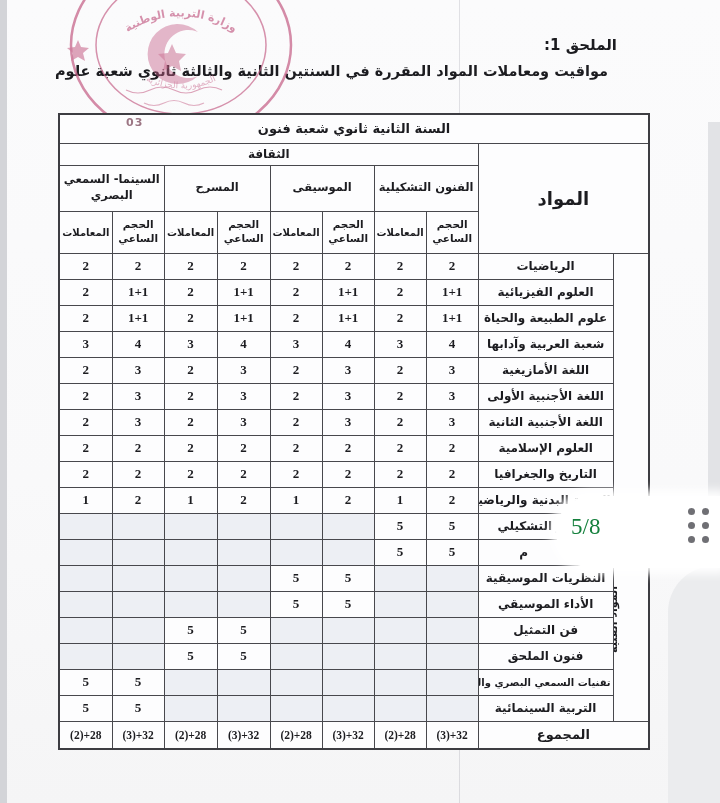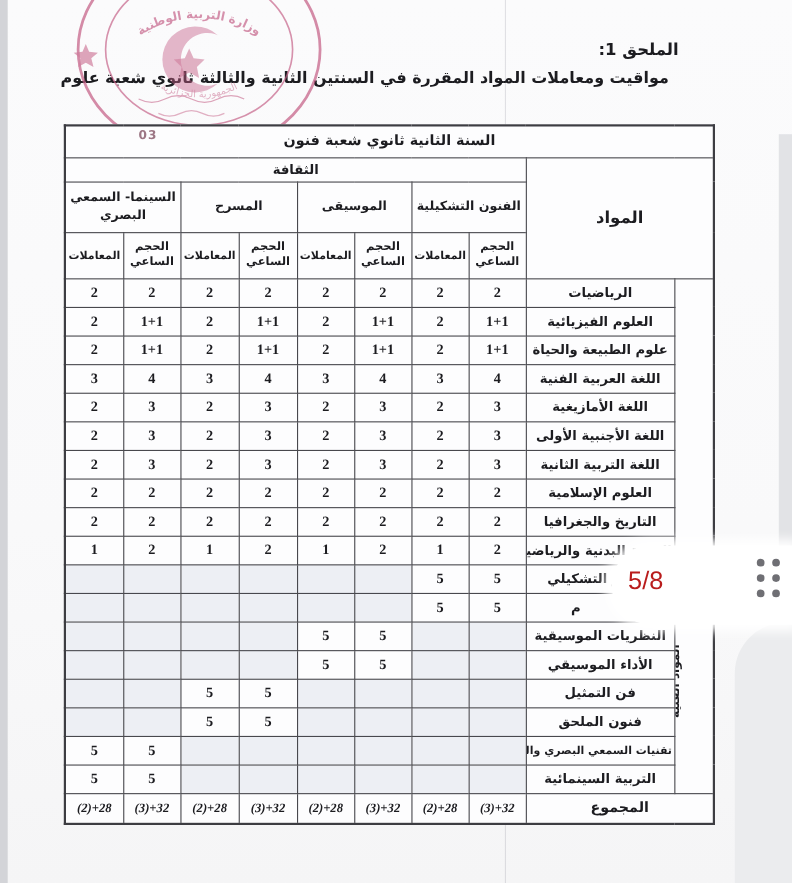--- a/index.html
+++ b/index.html
@@ -26,44 +26,44 @@
     border-collapse:collapse; table-layout:fixed;
     background:#fdfdfe; border:2px solid #3d3d42;
     font-family:"DejaVu Sans", sans-serif;
   }
   table.sheet td { border:1px solid #48484d; padding:0 2px; text-align:center; vertical-align:middle; overflow:hidden; }
   .t-banner-row { height:29px; }
   .t-banner { font-size:13px; font-weight:bold; position:relative; }
   .stamp-no { position:absolute; left:66px; top:1px; font-size:11px; color:#9c7684; font-weight:bold; letter-spacing:1px; }
   .t-options-row { height:22px; }
   .t-options { font-size:12px; font-weight:bold; }
-  .t-subjects { font-size:15px; font-weight:bold; }
+  .t-subjects { font-size:18px; font-weight:bold; }
   .t-names-row { height:46px; }
   .t-name { font-size:11.5px; font-weight:bold; line-height:1.35; padding:0 4px; }
   .t-sub-row { height:42px; }
   .t-sub { font-size:10.5px; font-weight:bold; line-height:1.3; }
   .t-sub.coef { white-space:nowrap; font-size:10px; }
   tbody tr { height:26px; }
   td.label { text-align:right; padding-right:6px; font-size:12px; font-weight:bold; white-space:nowrap; }
   td.label.small { font-size:10px; }
   td.label.occluded { padding-right:46px; }
   td.val { direction:ltr; unicode-bidi:isolate; font-family:"Liberation Serif", serif; font-size:13px; font-weight:bold; }
   td.val.empty { background:#edeff4; }
   td.side { width:36px; background:#fdfdfe; }
   td.side span { display:inline-block; transform:rotate(-90deg); white-space:nowrap; font-size:11px; font-weight:bold; }
   .t-total-row { height:28px; }
   .t-total-row td { font-weight:bold; }
   .t-total-label { font-size:13px; font-weight:bold; }
-  .t-total-row td.val { font-size:11.5px;font-style:italic; }
+  .t-total-row td.val { font-size:11.5px; }
 
   
   .page-bubble { position:absolute; left:556px; top:496px; width:164px; height:72px;
     background:#fff; border-radius:36px 0 0 36px; box-shadow:0 0 10px 6px rgba(255,255,255,.95); }
-  .page-indicator { position:absolute; left:571px; top:514px; font-family:Liberation Sans, sans-serif;
-    font-size:23px; color:#b91c1c; direction:ltr; }
+  .page-indicator { position:absolute; left:571px; top:514px; font-family:Liberation Serif, serif;
+    font-size:23px; color:#15803d; direction:ltr; }
   .drag-handle { position:absolute; left:688px; top:508px; display:grid;
     grid-template-columns:7px 7px; grid-auto-rows:7px; gap:7px; cursor:grab; }
   .drag-handle i { width:7px; height:7px; border-radius:50%; background:#6f6f74; }
 </style>
 </head>
 <body>
 
 <div class="screen">
   <div class="paper"></div>
   <div class="crease"></div>
@@ -164,21 +164,21 @@
           <td class="val">1+1</td>
           <td class="val">2</td>
           <td class="val">1+1</td>
           <td class="val">2</td>
           <td class="val">1+1</td>
           <td class="val">2</td>
           <td class="val">1+1</td>
           <td class="val">2</td>
         </tr>
         <tr>
-          <td class="label">اللغة العربية الفنية</td>
+          <td class="label">شعبة العربية وآدابها</td>
           <td class="val">4</td>
           <td class="val">3</td>
           <td class="val">4</td>
           <td class="val">3</td>
           <td class="val">4</td>
           <td class="val">3</td>
           <td class="val">4</td>
           <td class="val">3</td>
         </tr>
         <tr>
@@ -197,21 +197,21 @@
           <td class="val">3</td>
           <td class="val">2</td>
           <td class="val">3</td>
           <td class="val">2</td>
           <td class="val">3</td>
           <td class="val">2</td>
           <td class="val">3</td>
           <td class="val">2</td>
         </tr>
         <tr>
-          <td class="label">اللغة التربية الثانية</td>
+          <td class="label">اللغة الأجنبية الثانية</td>
           <td class="val">3</td>
           <td class="val">2</td>
           <td class="val">3</td>
           <td class="val">2</td>
           <td class="val">3</td>
           <td class="val">2</td>
           <td class="val">3</td>
           <td class="val">2</td>
         </tr>
         <tr>

